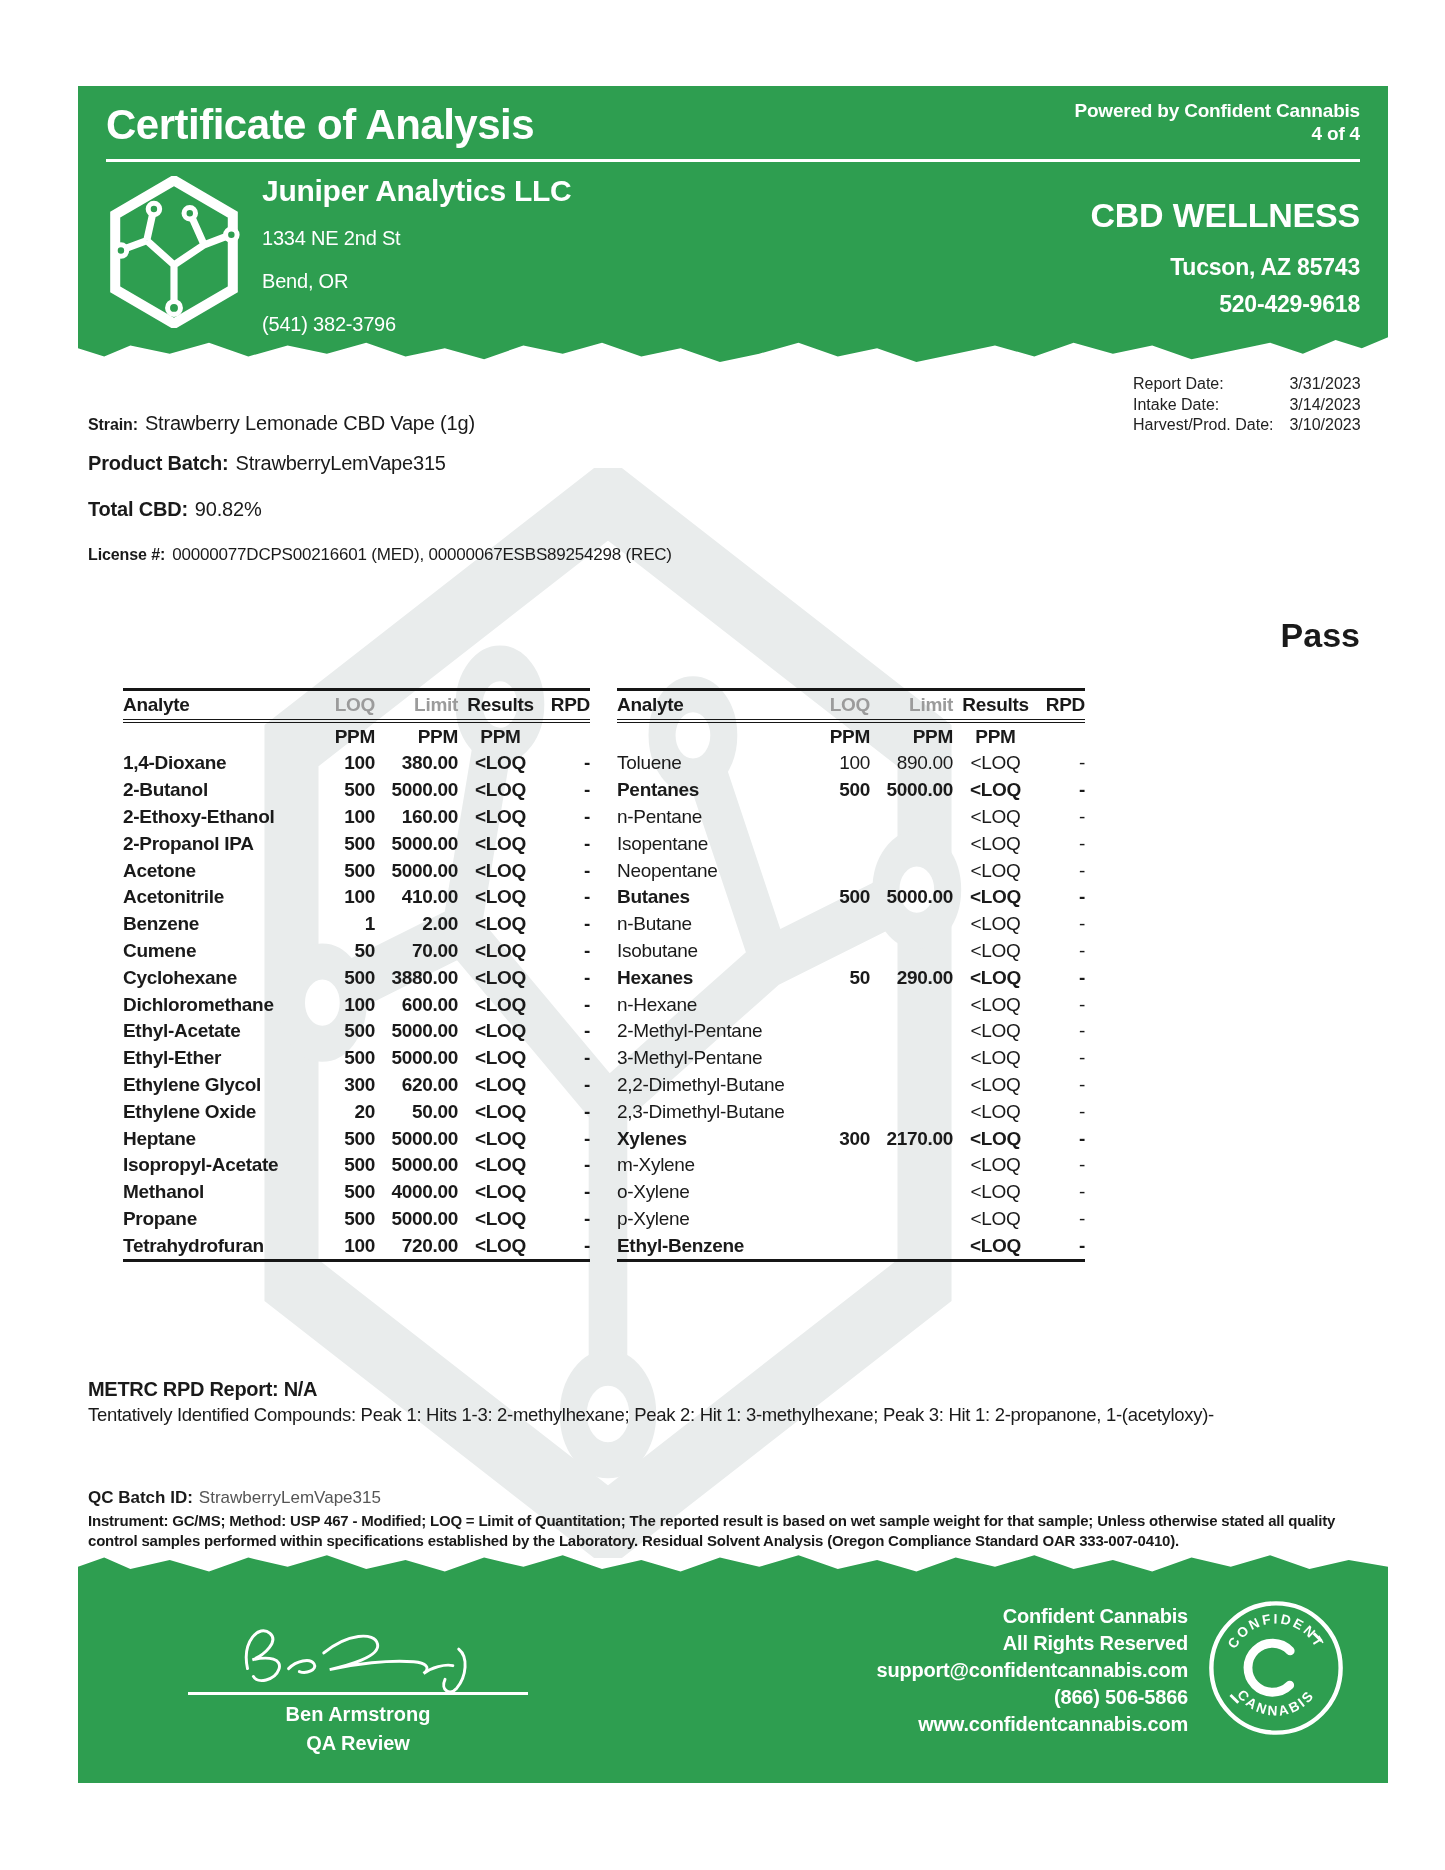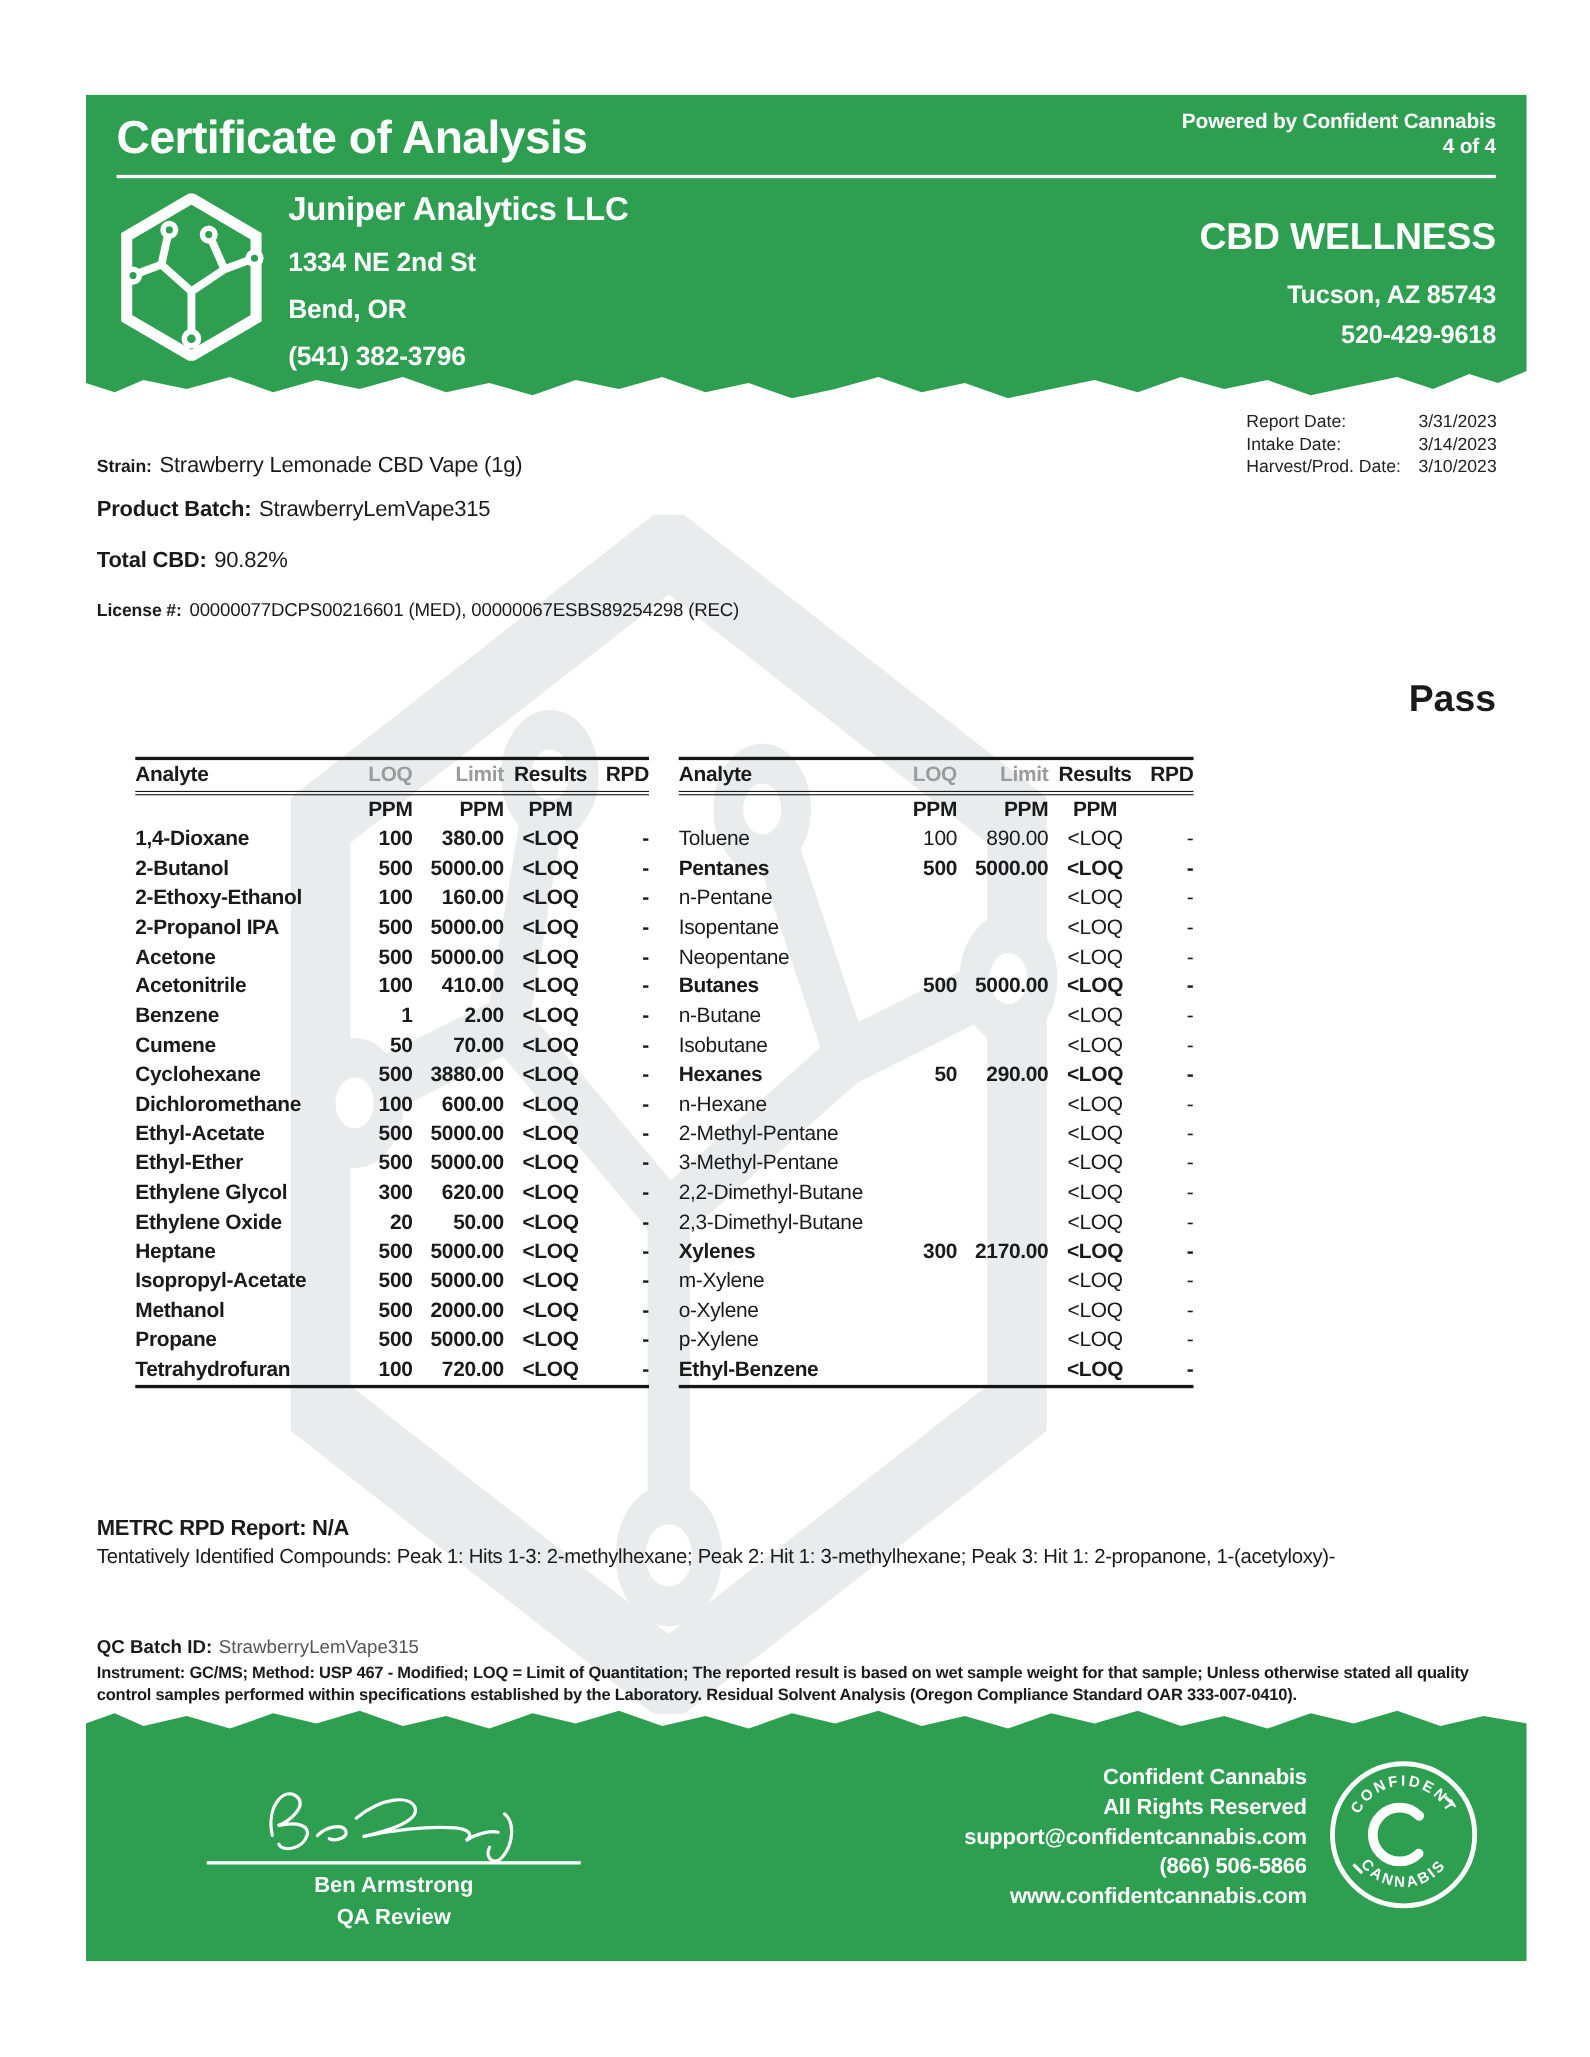--- a/index.html
+++ b/index.html
@@ -19,21 +19,21 @@
   .banner-top { display:flex; align-items:flex-start; padding:13px 28px 0 28px; }
   .sampling { font-size:19px; font-weight:bold; line-height:23px; flex:1; letter-spacing:-0.2px; }
   .coa-title { font-size:42px; font-weight:bold; letter-spacing:-0.5px; margin-top:2px; white-space:nowrap; }
   .powered { font-size:19px; font-weight:bold; line-height:23px; flex:1; text-align:right; letter-spacing:-0.2px; }
   .banner-divider { height:3px; background:#fff; margin:10px 28px 0 28px; }
   .banner-bottom { display:flex; justify-content:space-between; padding:12px 28px 0 22px; }
   .lab-left { display:flex; }
   .lab-logo { width:148px; height:152px; margin-top:2px; }
   .lab-info { margin-left:14px; }
   .lab-name { font-size:30px; font-weight:bold; letter-spacing:-0.3px; margin-bottom:3px; }
-  .lab-line { font-size:24px; font-weight:bold; line-height:25px; letter-spacing:-0.2px;margin-top:18px; }
+  .lab-line { font-size:20px; font-weight:normal; line-height:25px; letter-spacing:-0.2px;margin-top:18px; }
   .client-info { text-align:right; margin-top:22px; }
   .client-name { font-size:34px; font-weight:bold; letter-spacing:-0.2px; margin-bottom:14px;margin-left:39px; }
   .client-line { font-size:23px; font-weight:bold; line-height:37px; letter-spacing:-0.2px; }
 
   
   .dates { position:absolute; left:1133px; top:374px; z-index:1; font-size:16px; line-height:20.5px; color:#222; }
   .d-label { display:inline-block; width:152px; }
   .d-value { display:inline-block; }
 
   
@@ -302,21 +302,21 @@
         <div class="t-row bold">
           <span class="cell c-name">Isopropyl-Acetate</span>
           <span class="cell c-loq">500</span>
           <span class="cell c-limit">5000.00</span>
           <span class="cell c-res">&lt;LOQ</span>
           <span class="cell c-rpd">-</span>
         </div>
         <div class="t-row bold">
           <span class="cell c-name">Methanol</span>
           <span class="cell c-loq">500</span>
-          <span class="cell c-limit">2000.00</span>
+          <span class="cell c-limit">4000.00</span>
           <span class="cell c-res">&lt;LOQ</span>
           <span class="cell c-rpd">-</span>
         </div>
         <div class="t-row bold">
           <span class="cell c-name">Propane</span>
           <span class="cell c-loq">500</span>
           <span class="cell c-limit">5000.00</span>
           <span class="cell c-res">&lt;LOQ</span>
           <span class="cell c-rpd">-</span>
         </div>

